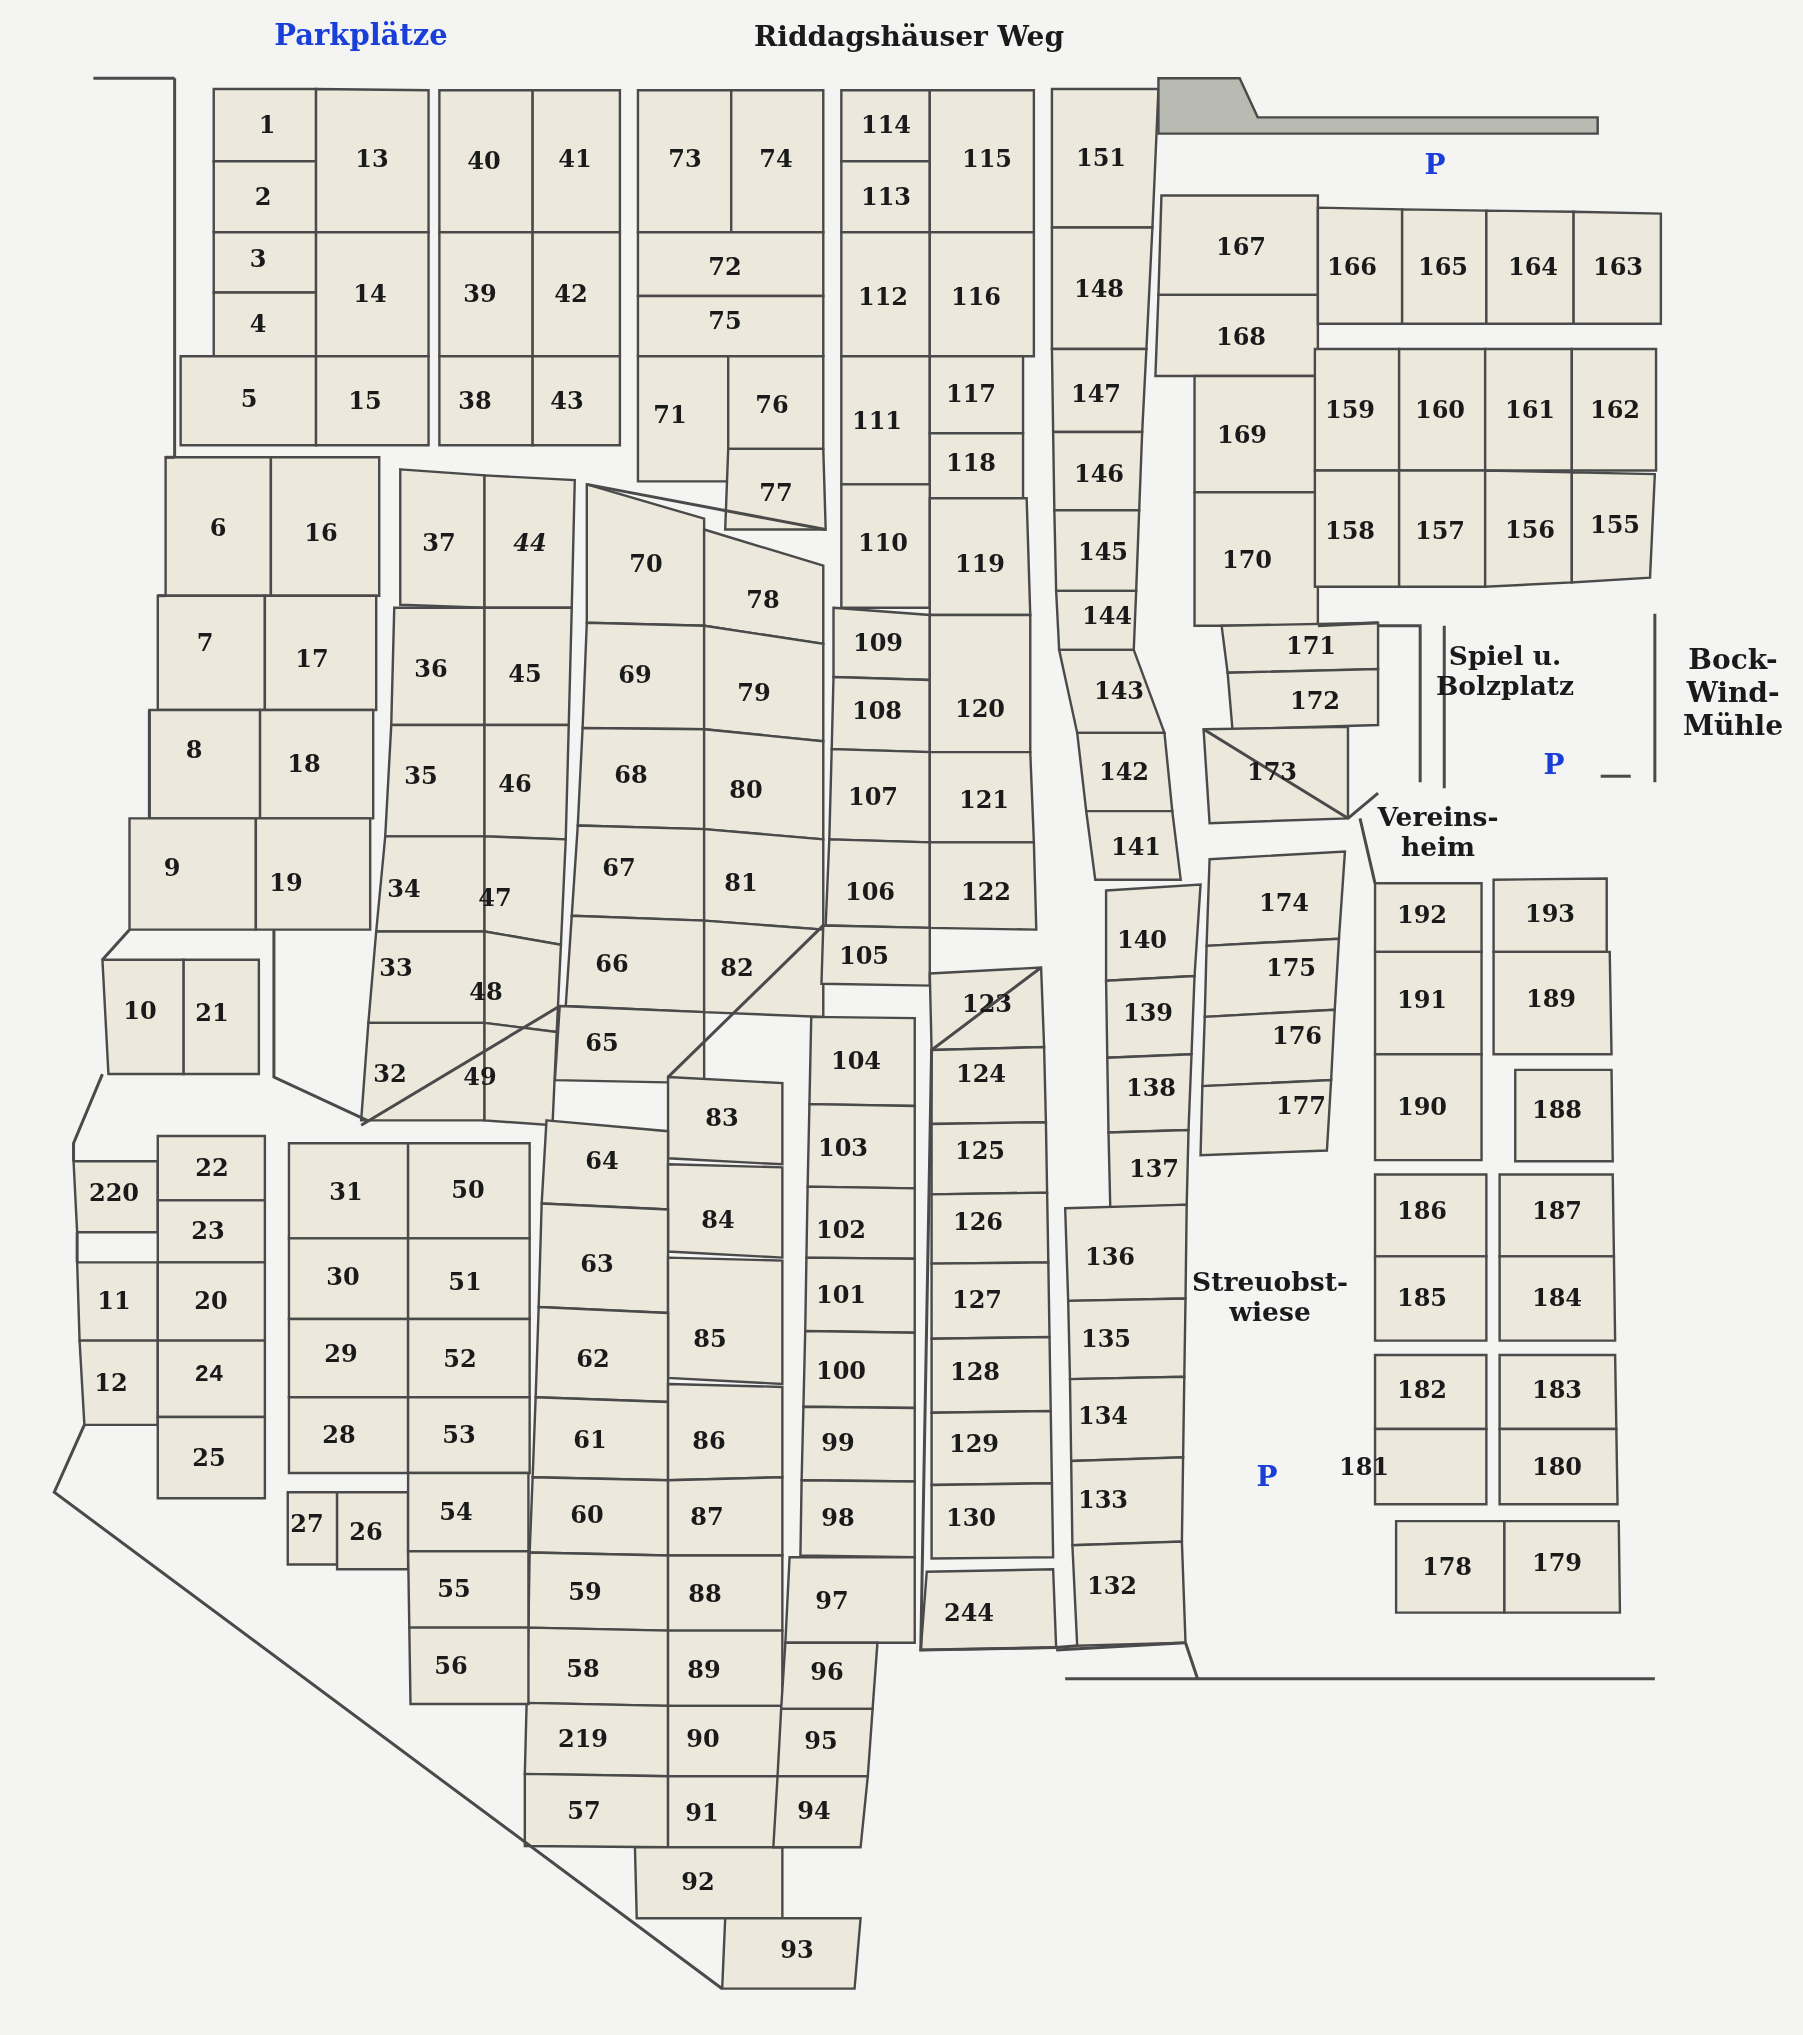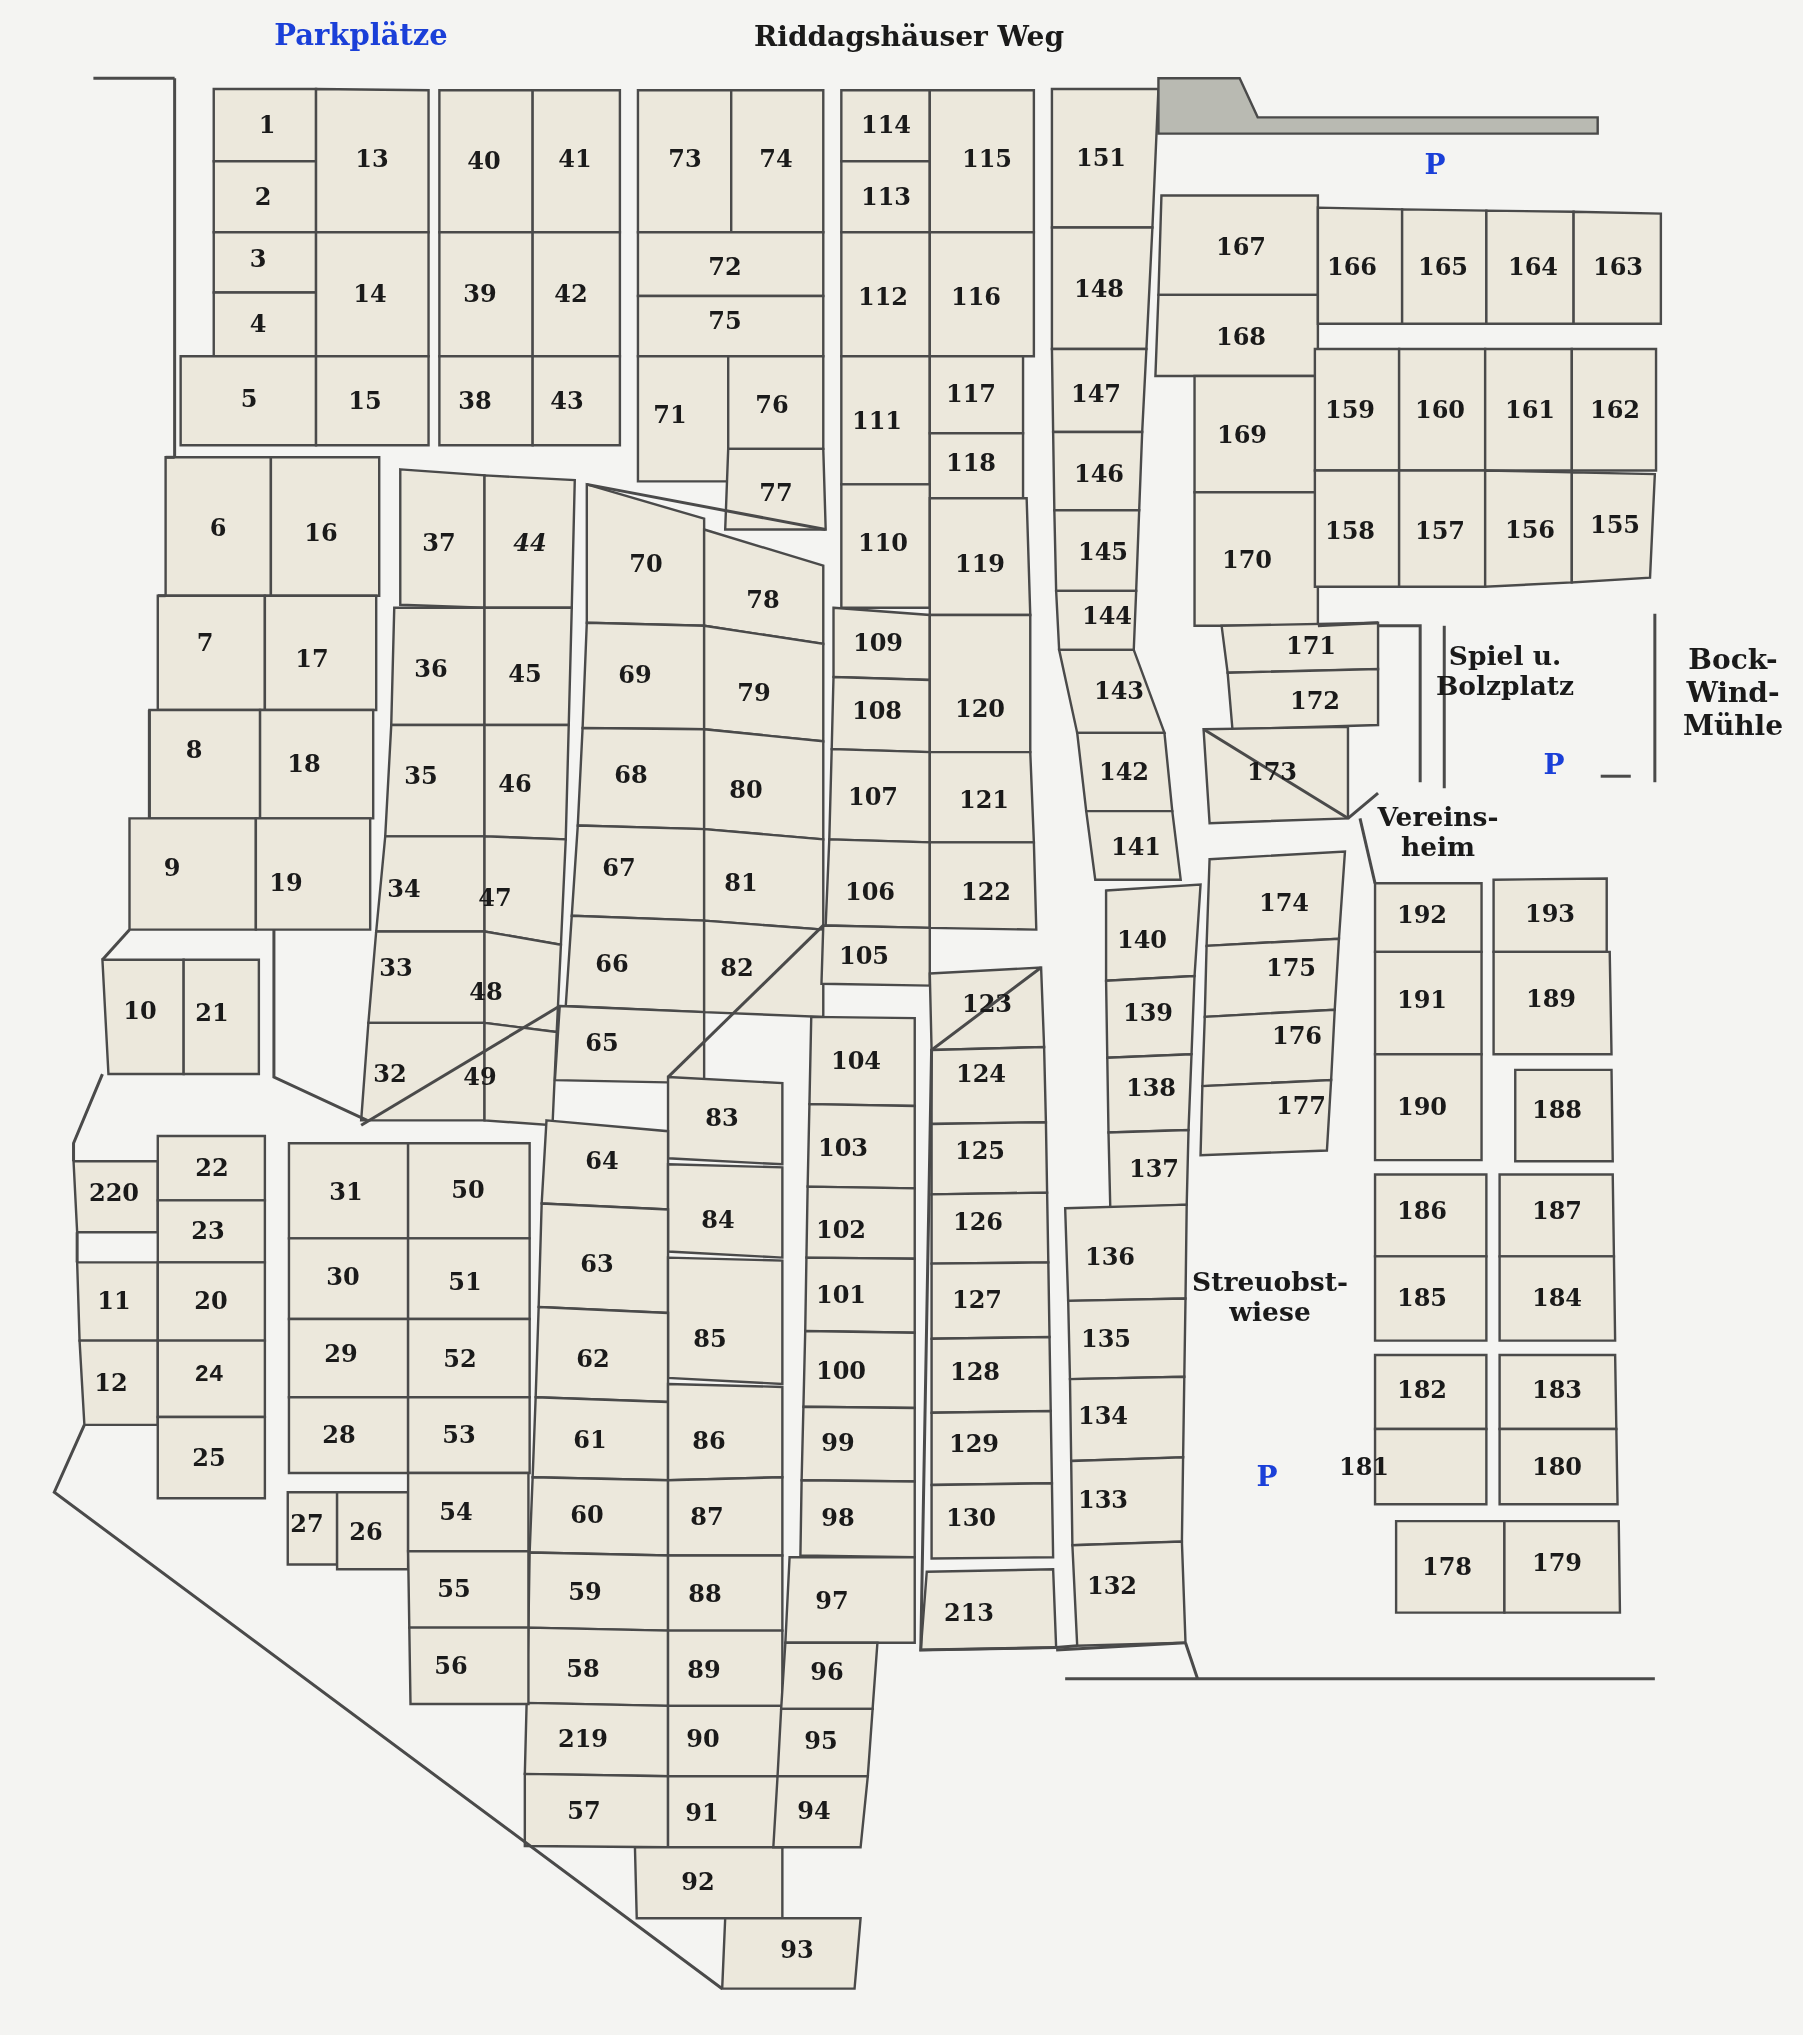--- a/index.html
+++ b/index.html
@@ -483,21 +483,21 @@
     <div class="plot-label" style="left: 456px; top: 1512px;">54</div>
     <div class="plot-label" style="left: 587px; top: 1515px;">60</div>
     <div class="plot-label" style="left: 707px; top: 1517px;">87</div>
     <div class="plot-label" style="left: 838px; top: 1518px;">98</div>
     <div class="plot-label" style="left: 971px; top: 1518px;">130</div>
     <div class="plot-label" style="left: 1103px; top: 1500px;">133</div>
     <div class="plot-label" style="left: 454px; top: 1589px;">55</div>
     <div class="plot-label" style="left: 585px; top: 1592px;">59</div>
     <div class="plot-label" style="left: 705px; top: 1594px;">88</div>
     <div class="plot-label" style="left: 832px; top: 1601px;">97</div>
-    <div class="plot-label" style="left: 969px; top: 1613px;">213</div>
+    <div class="plot-label" style="left: 969px; top: 1613px;">244</div>
     <div class="plot-label" style="left: 451px; top: 1666px;">56</div>
     <div class="plot-label" style="left: 583px; top: 1669px;">58</div>
     <div class="plot-label" style="left: 704px; top: 1670px; text-align: center;">89</div>
     <div class="plot-label" style="left: 827px; top: 1672px;">96</div>
     <div class="plot-label" style="left: 583px; top: 1739px;">219</div>
     <div class="plot-label" style="left: 703px; top: 1739px;">90</div>
     <div class="plot-label" style="left: 821px; top: 1741px;">95</div>
     <div class="plot-label" style="left: 1112px; top: 1586px;">132</div>
     <div class="plot-label" style="left: 584px; top: 1811px;">57</div>
     <div class="plot-label" style="left: 702px; top: 1813px;">91</div>

